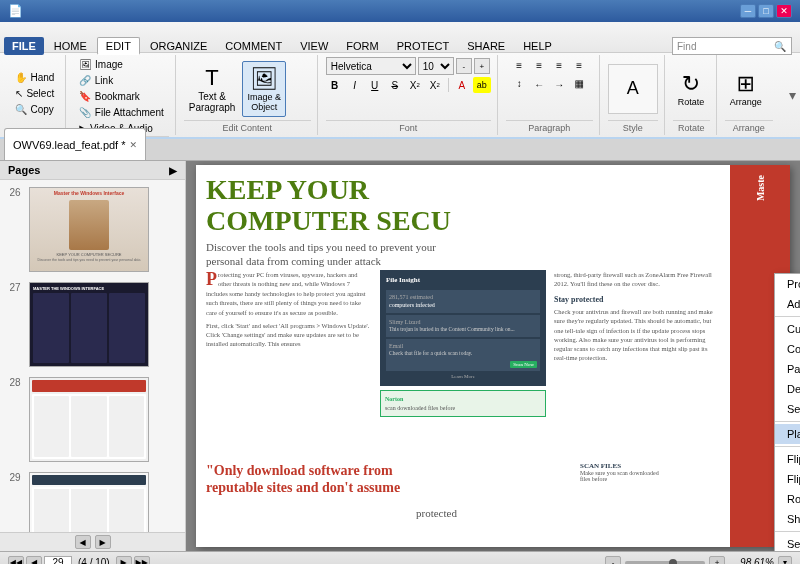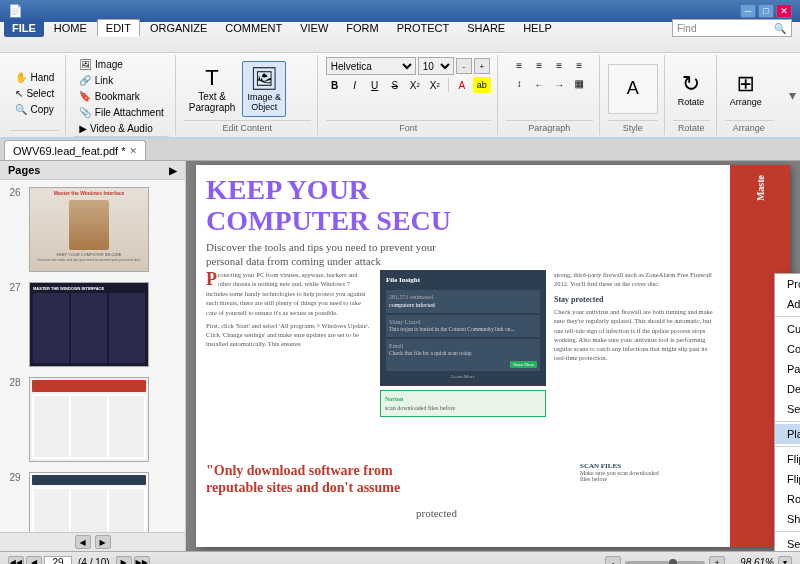--- a/index.html
+++ b/index.html
@@ -18,21 +18,21 @@
     }
     .title-bar-left { display: flex; align-items: center; gap: 4px; }
     .title-bar-controls { display: flex; gap: 2px; }
     .title-btn { width: 16px; height: 14px; background: #6a9fd8; border: 1px solid #4a7bb7; border-radius: 2px; display: flex; align-items: center; justify-content: center; font-size: 9px; color: white; cursor: pointer; }
 
     
     .menu-bar {
       background: linear-gradient(to bottom, #f5f5f5, #e8e8e8);
       height: 18px;
       display: flex;
-      align-items: flex-end;
+      align-items: flex-start;
       padding: 15px 4px;
       border-bottom: 1px solid #ccc;
       gap: 2px;
     }
     .menu-item {
       padding: 2px 8px;
       font-size: 11px;
       cursor: pointer;
       border-radius: 2px;
       height: 18px;
@@ -93,21 +93,21 @@
     .doc-tab {
       background: #e8e8e8;
       border: 1px solid #aaa;
       border-bottom: none;
       padding: 2px 8px;
       font-size: 11px;
       cursor: pointer;
       display: flex;
       align-items: center;
       gap: 4px;
-      height: 20px;
+      height: 32px;
       border-radius: 3px 3px 0 0;
     }
     .doc-tab.active { background: white; }
     .doc-tab-close { font-size: 9px; color: #666; cursor: pointer; }
 
     
     .main-area {
       display: flex;
       height: calc(564px - 22px - 22px - 86px - 22px - 22px);
       background: #808080;
@@ -252,21 +252,21 @@
       background: #c0392b;
     }
 
     .pdf-main-title {
       position: absolute;
       top: 10px;
       left: 10px;
       right: 76px;
       font-size: 28px;
       font-weight: bold;
-      color: #8b5cf6;
+      color: #4d7c0f;
       line-height: 1.1;
     }
 
     .pdf-subtitle {
       position: absolute;
       top: 75px;
       left: 10px;
       right: 70px;
       font-size: 11px;
       color: #555;

